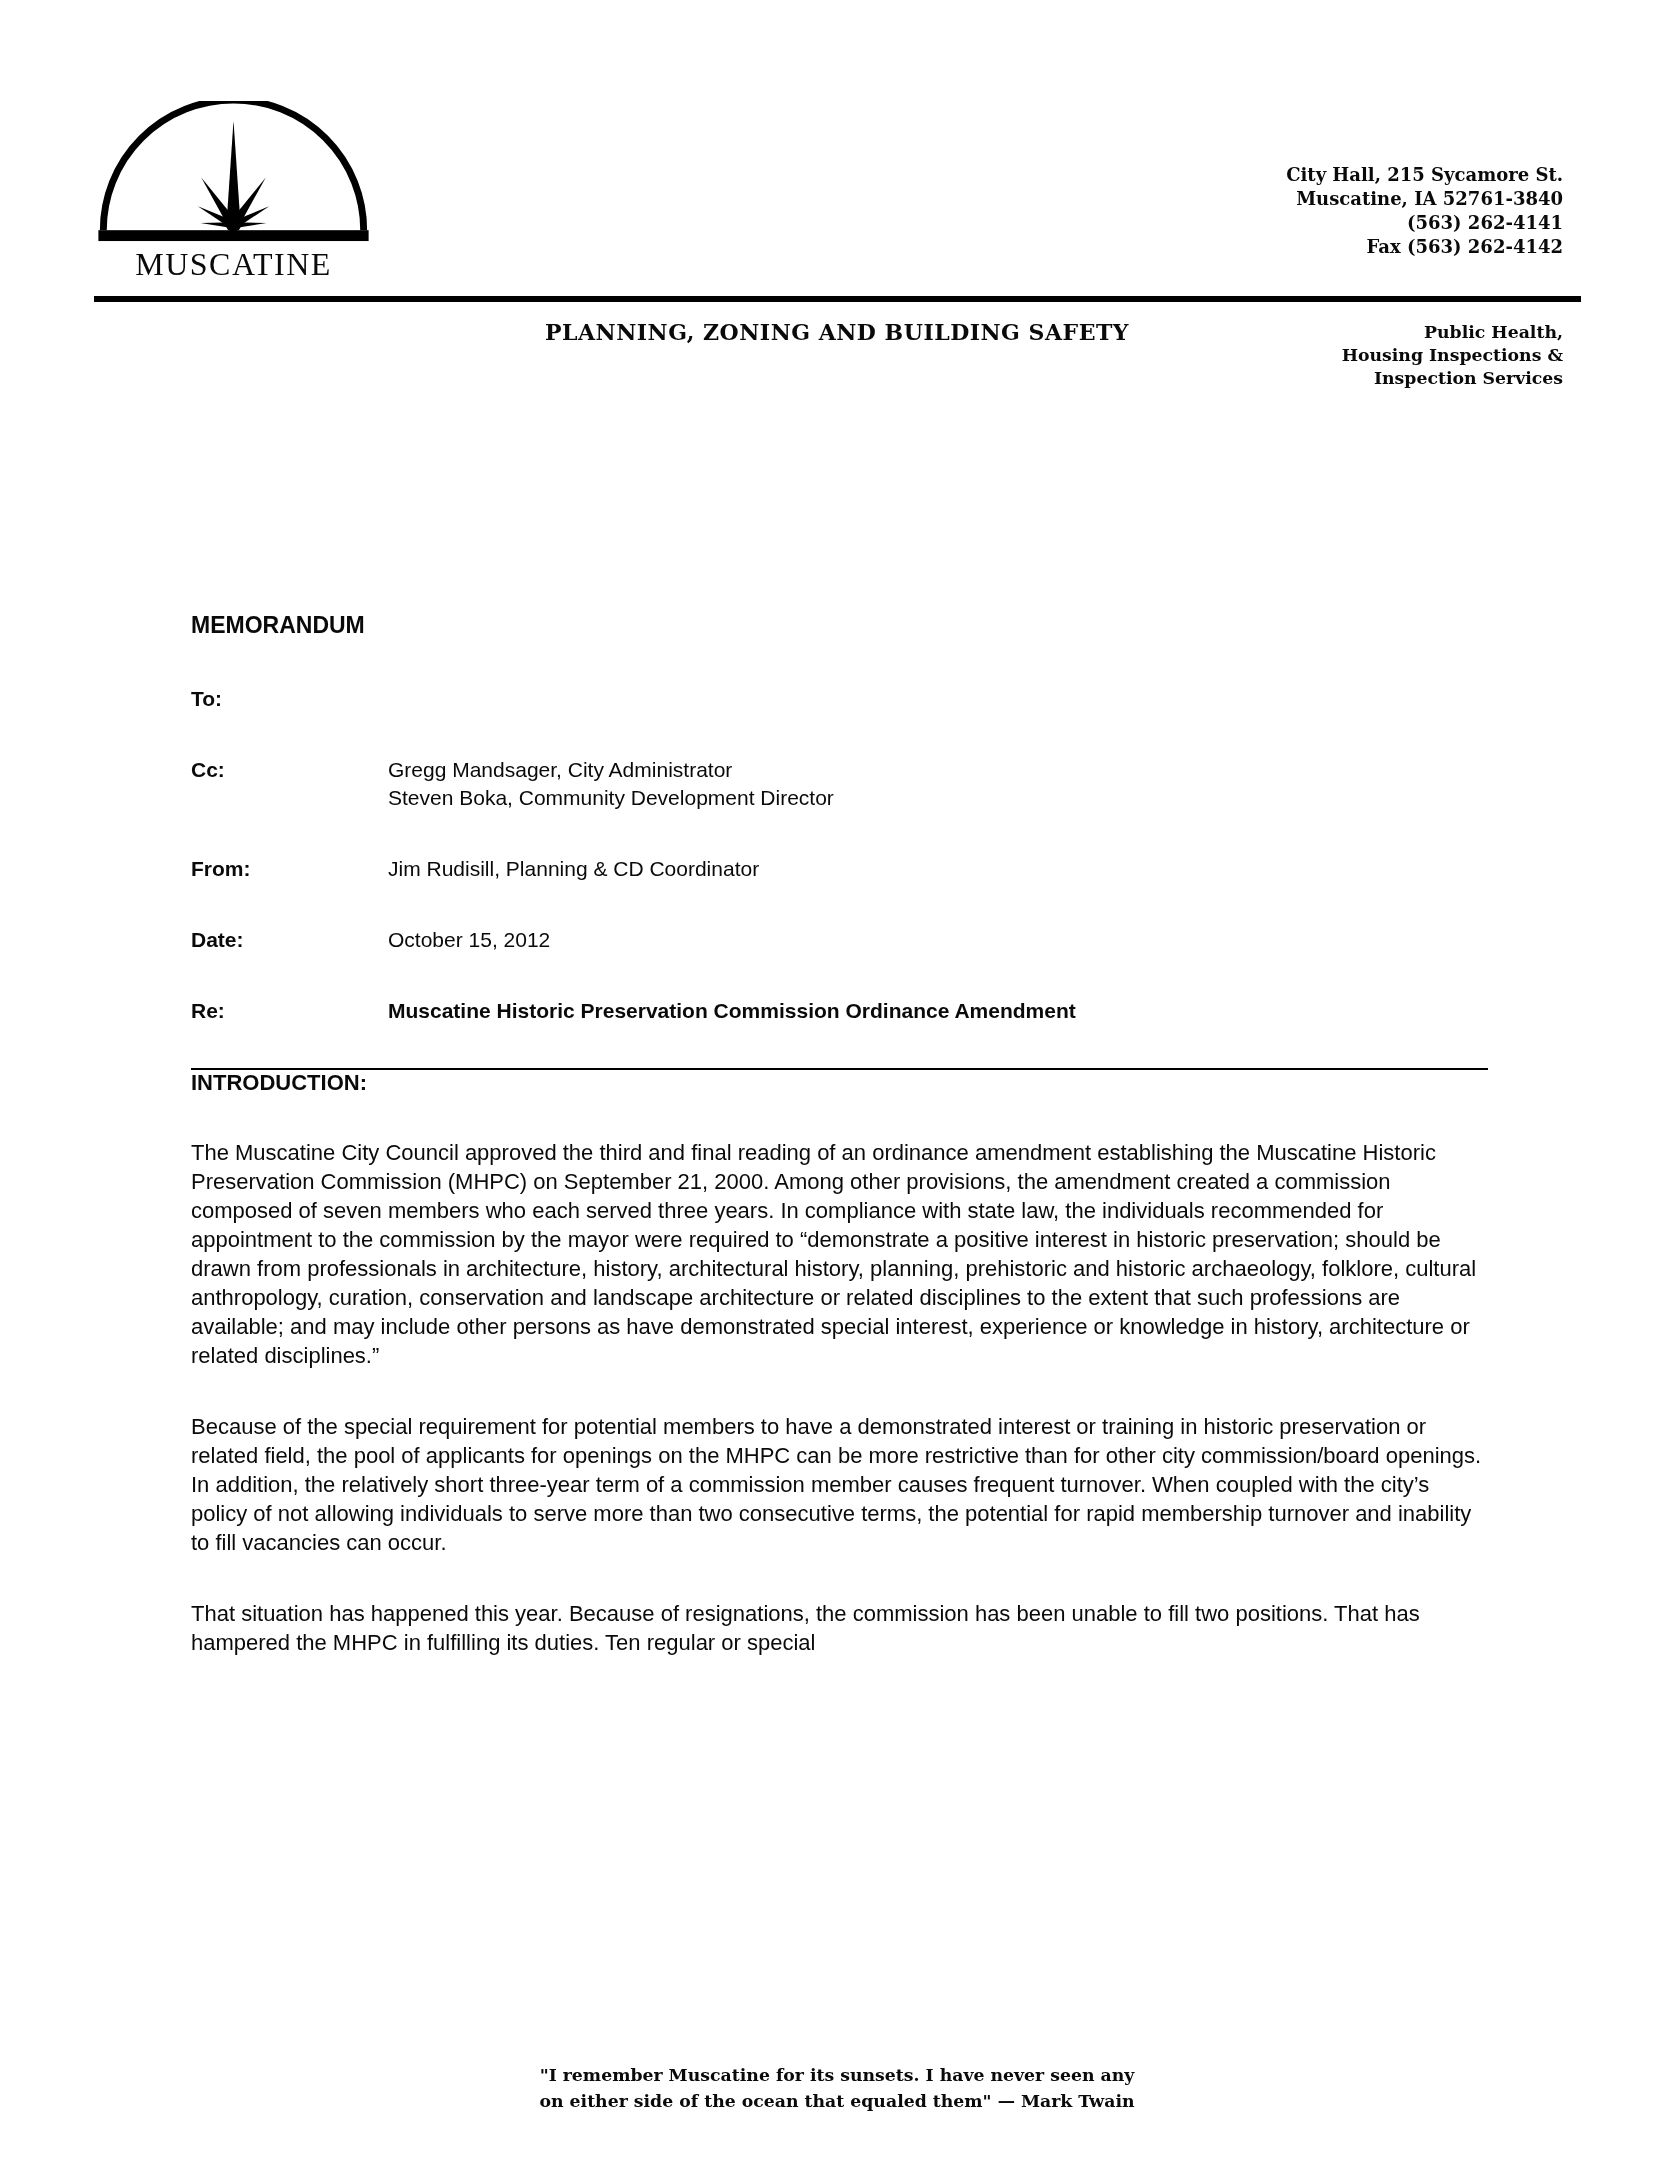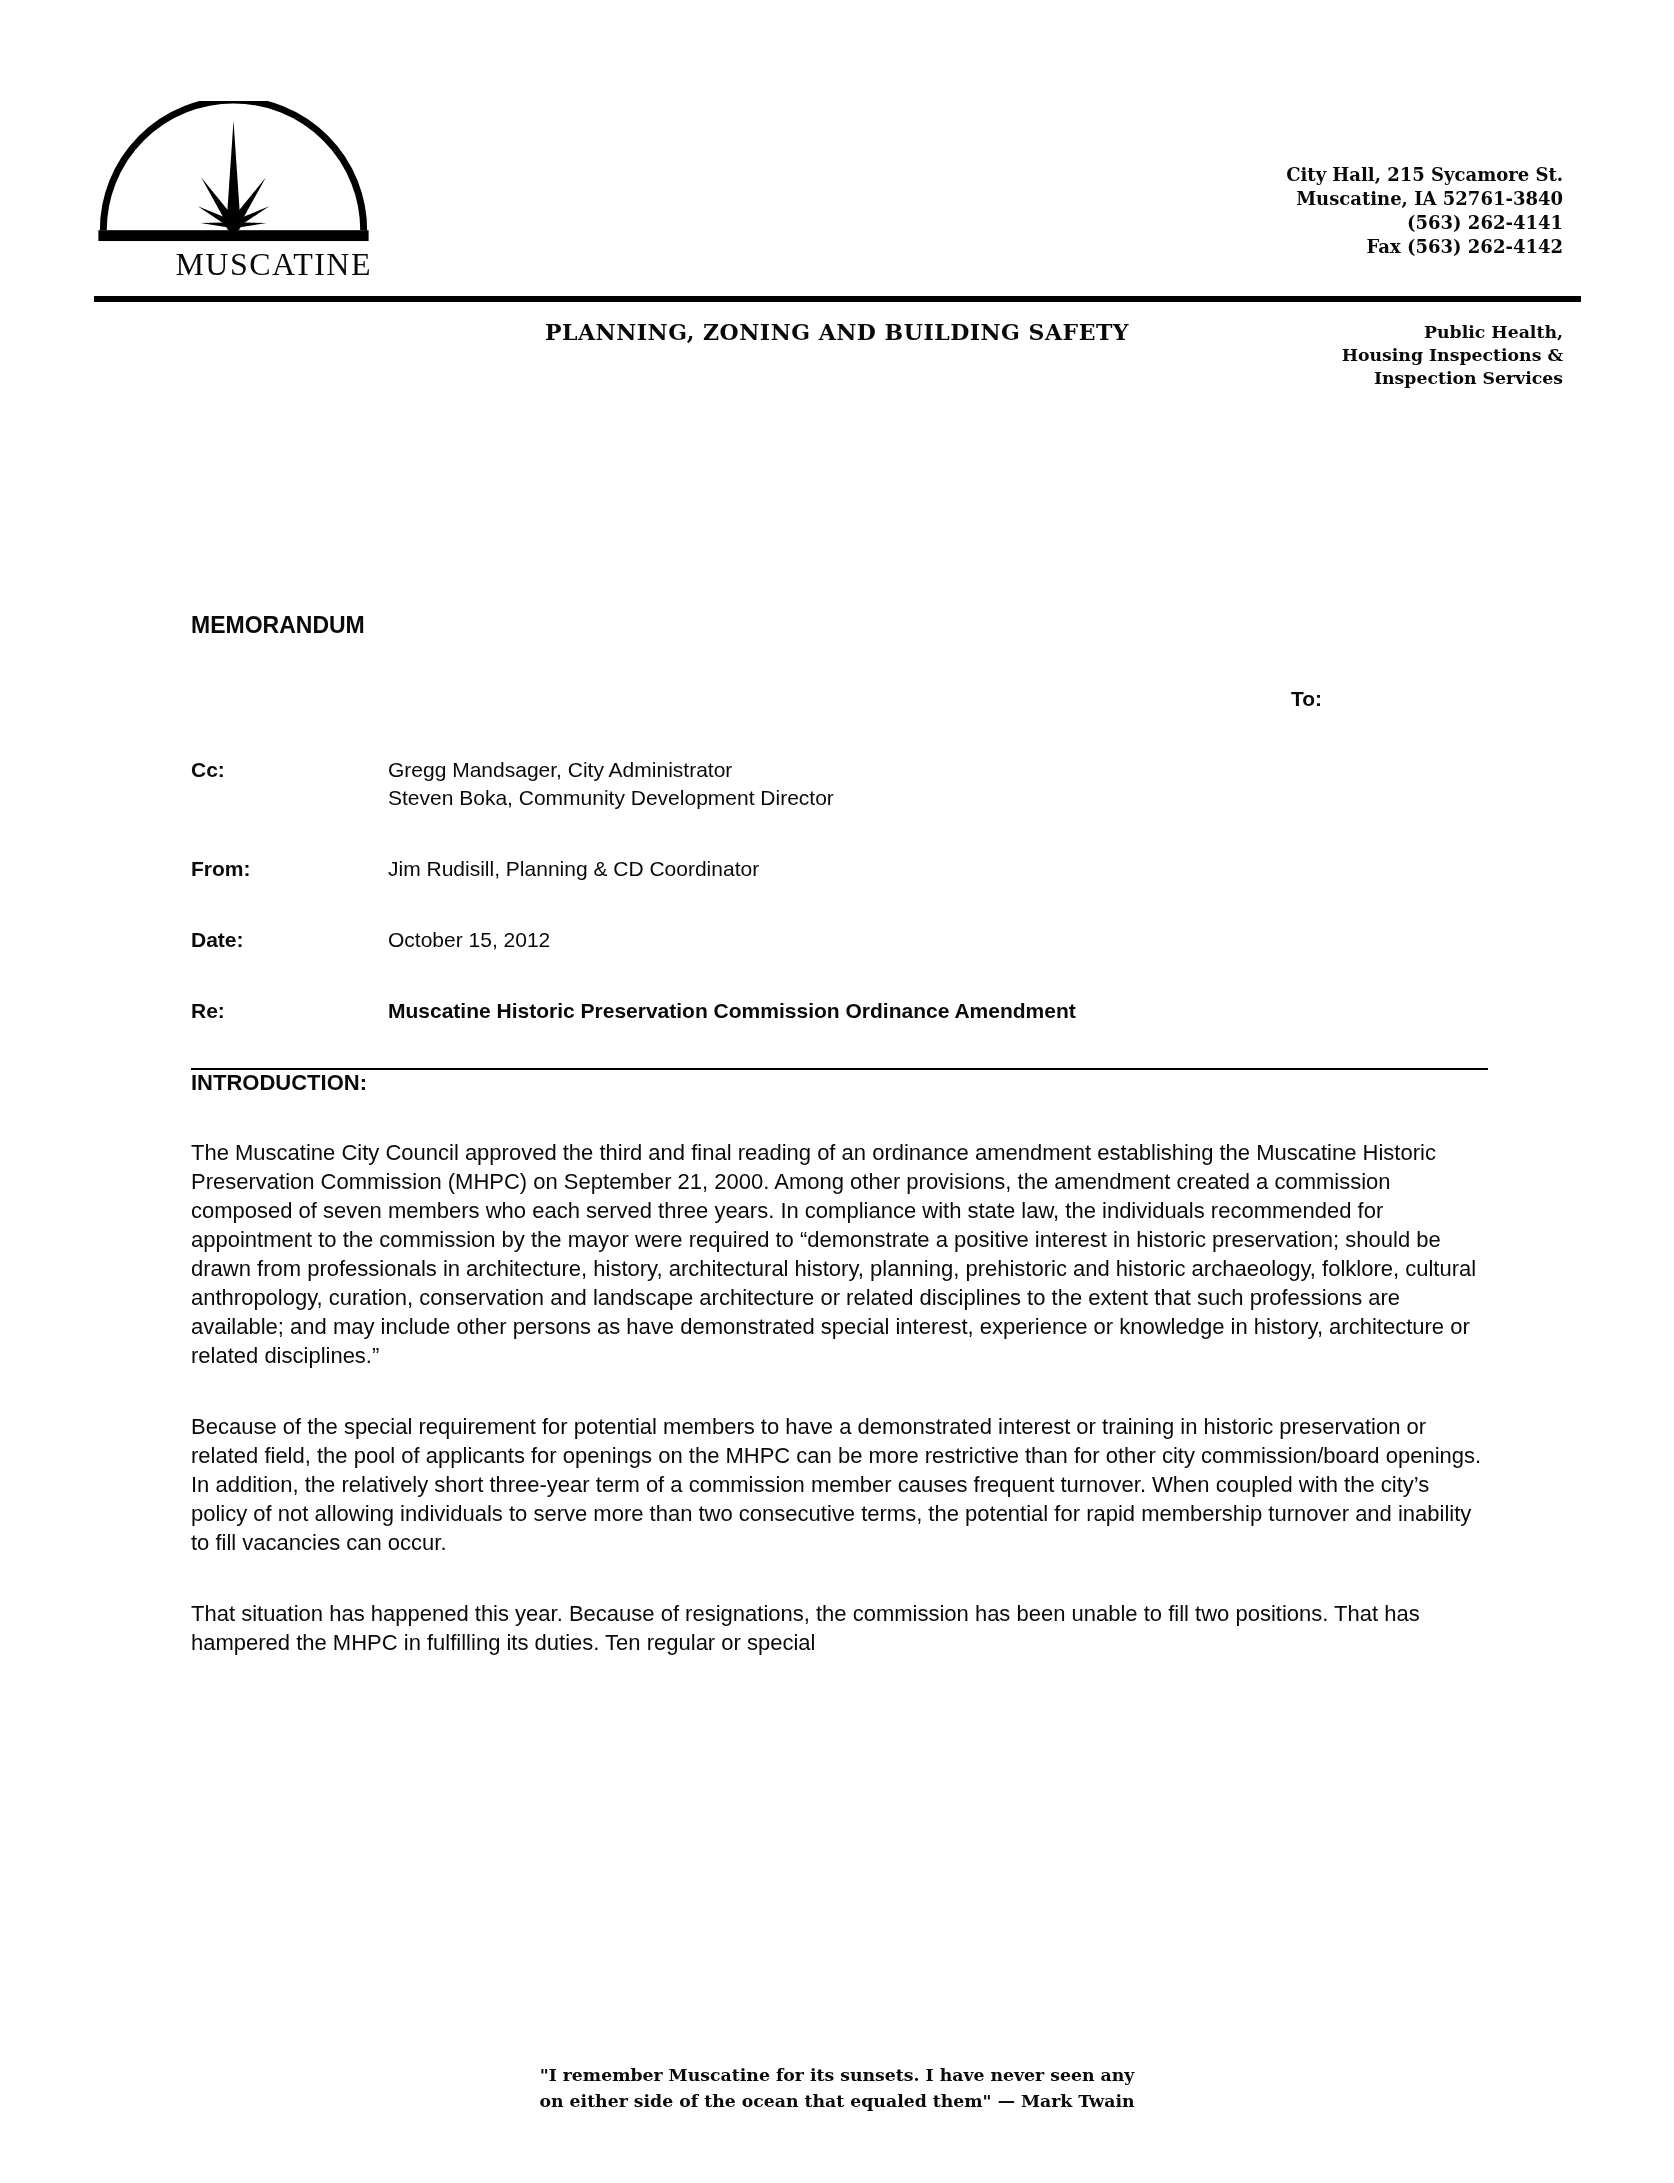--- a/index.html
+++ b/index.html
@@ -18,21 +18,20 @@
   
   .logo {
     position:absolute; left:95px; top:101px; width:277px;
     text-align:center;
   }
   .logo svg { display:block; }
   .logo-wordmark {
     font-family:"Liberation Serif", serif;
     font-size:32px; letter-spacing:1.5px; white-space:nowrap;
     margin-top:2px;
-    text-align:right;
   }
   .address {
     position:absolute; top:163px; right:111px;
     text-align:right;
     font-family:"DejaVu Serif", serif;
     font-weight:bold; font-size:18px; line-height:24px;
   }
   .rule-thick {
     position:absolute; top:296px; left:94px; right:93px;
     height:6.4px; background:#000;
@@ -57,21 +56,21 @@
   .memo-title {
     text-align:left;
     font-family:"Liberation Sans", sans-serif;
     font-weight:bold; font-size:23px;
     margin-bottom:46px;
   }
   .field-row {
     display:flex;
     margin-bottom:43px;
     font-family:"Liberation Sans", sans-serif;
-    font-size:21px; line-height:28px;justify-content:flex-end;
+    font-size:21px; line-height:28px;
   }
   .field-label { flex:0 0 197px; font-weight:bold; }
   .field-value { flex:1 1 auto; }
   .field-row.re .field-value { font-weight:bold; }
   .rule-thin { height:2px; background:#000; margin-top:29px; }
   .section-heading {
     font-family:"Liberation Sans", sans-serif;
     font-weight:bold; font-size:22px;
   }
   .body-par {

